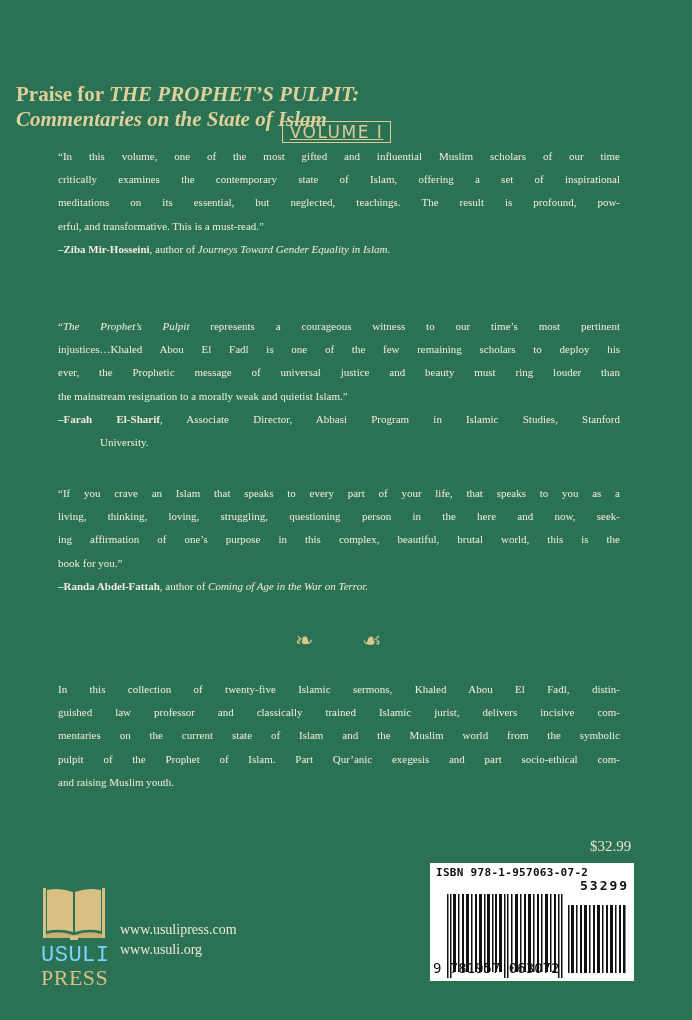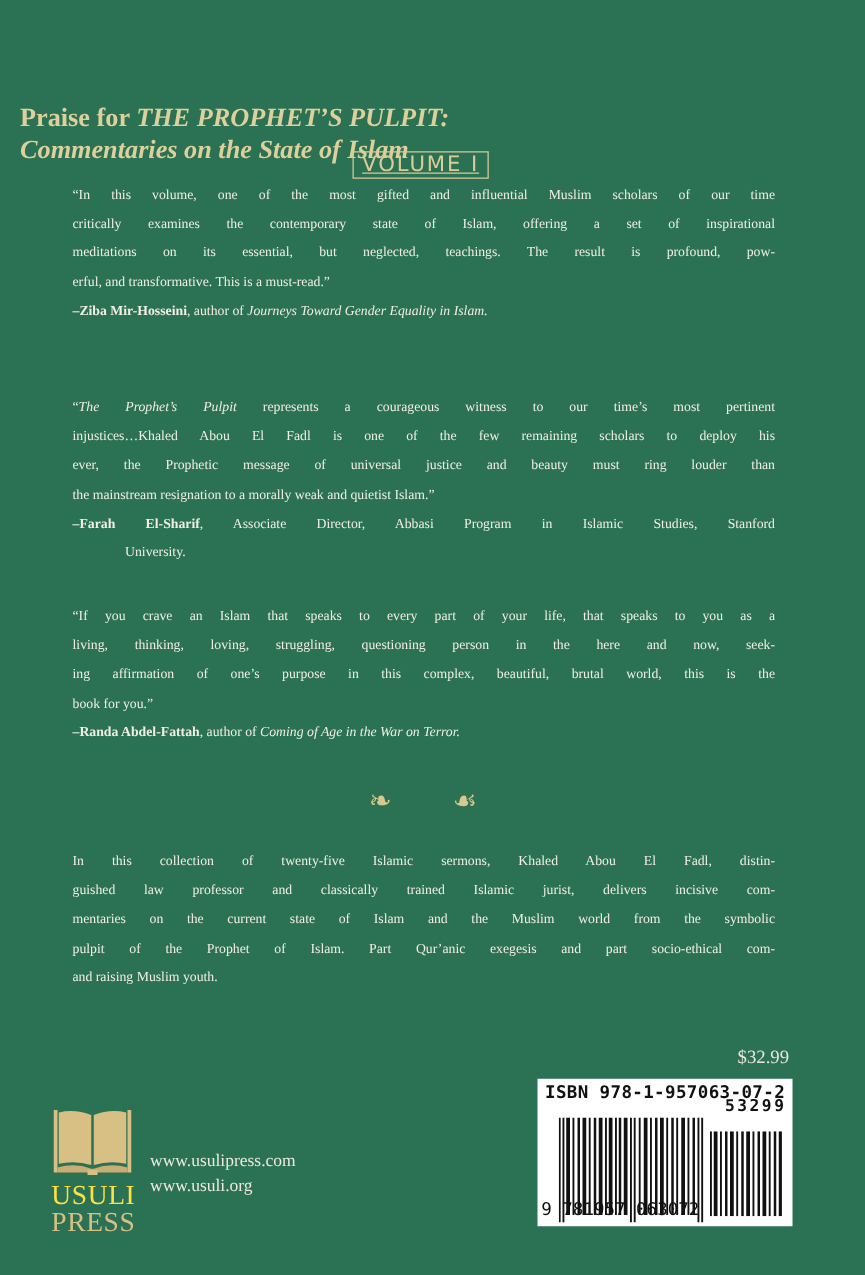--- a/index.html
+++ b/index.html
@@ -40,37 +40,37 @@
     }
     .price {
       position: absolute; left: 590px; top: 838px; font-size: 15px; color: #e8e6da;
     }
     .barcode {
       position: absolute; left: 430px; top: 863px; width: 204px; height: 118px;
       background: #ffffff; color: #111;
     }
     .isbn-text {
       position: absolute; left: 6px; top: 3px;
-      font-family: "DejaVu Sans Mono", monospace; font-size: 14px; letter-spacing: 0.3px;
+      font-family: "DejaVu Sans Mono", monospace; font-size: 11px; letter-spacing: 0.3px;
       font-weight: bold;
     }
     .price-code {
       position: absolute; left: 150px; top: 15px;
       font-family: "DejaVu Sans Mono", monospace; font-size: 13px; letter-spacing: 2px; font-weight: bold;
     }
     .bars-main { position: absolute; left: 17px; top: 31px; }
     .bars-add { position: absolute; left: 138px; top: 42px; }
     .ean-digits {
       position: absolute; left: 3px; top: 97px;
       font-family: "DejaVu Sans Mono", monospace; font-size: 14px; font-weight: normal;
     }
     .logo { position: absolute; left: 40px; top: 886px; width: 68px; }
     .logo-usuli {
-      position: absolute; left: 41px; top: 943px; font-size: 22px; color: #fde047;
-      letter-spacing: 0.5px; font-family: Liberation Serif, serif;
+      position: absolute; left: 41px; top: 943px; font-size: 22px; color: #7dd3fc;
+      letter-spacing: 0.5px; font-family: Liberation Mono, monospace;
     }
     .logo-press {
       position: absolute; left: 41px; top: 965px; font-size: 22px; color: #d8bf84;
       letter-spacing: 0.5px; font-family: "Liberation Serif", serif;
     }
     .urls {
       position: absolute; left: 120px; top: 920px; font-size: 14px; line-height: 20px; color: #ece9dd;
     }
   </style>
 </head>

